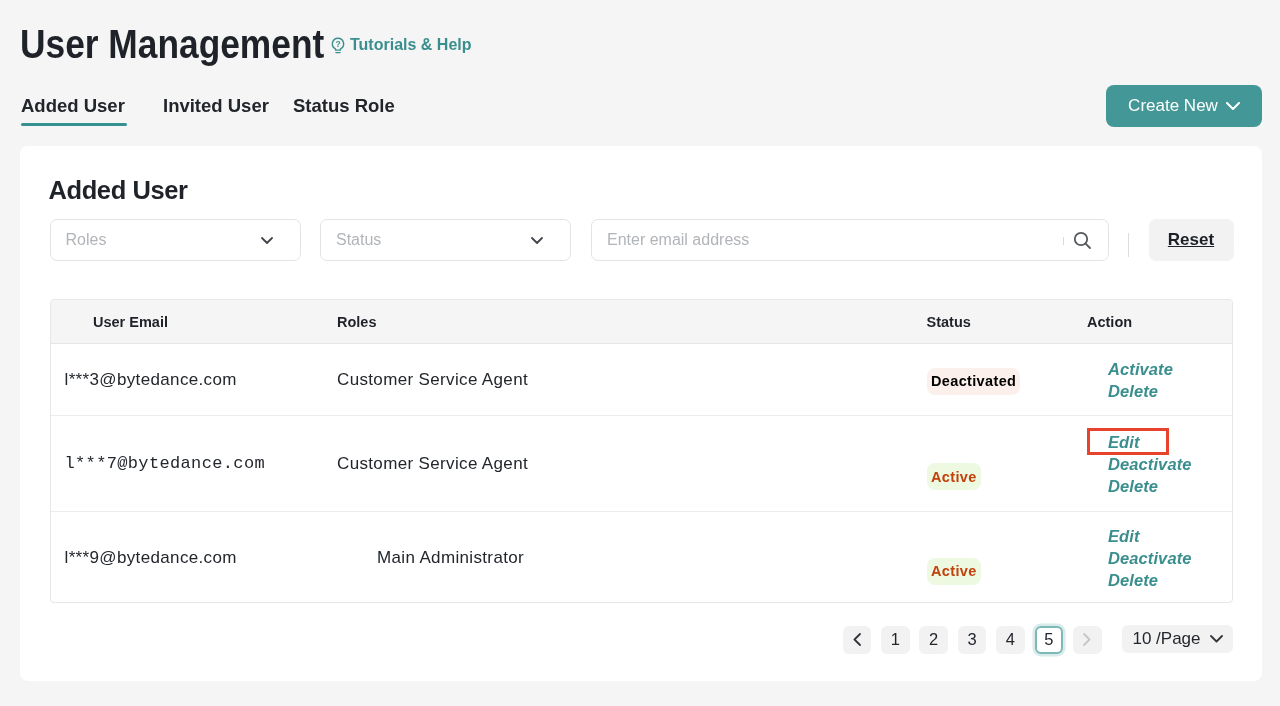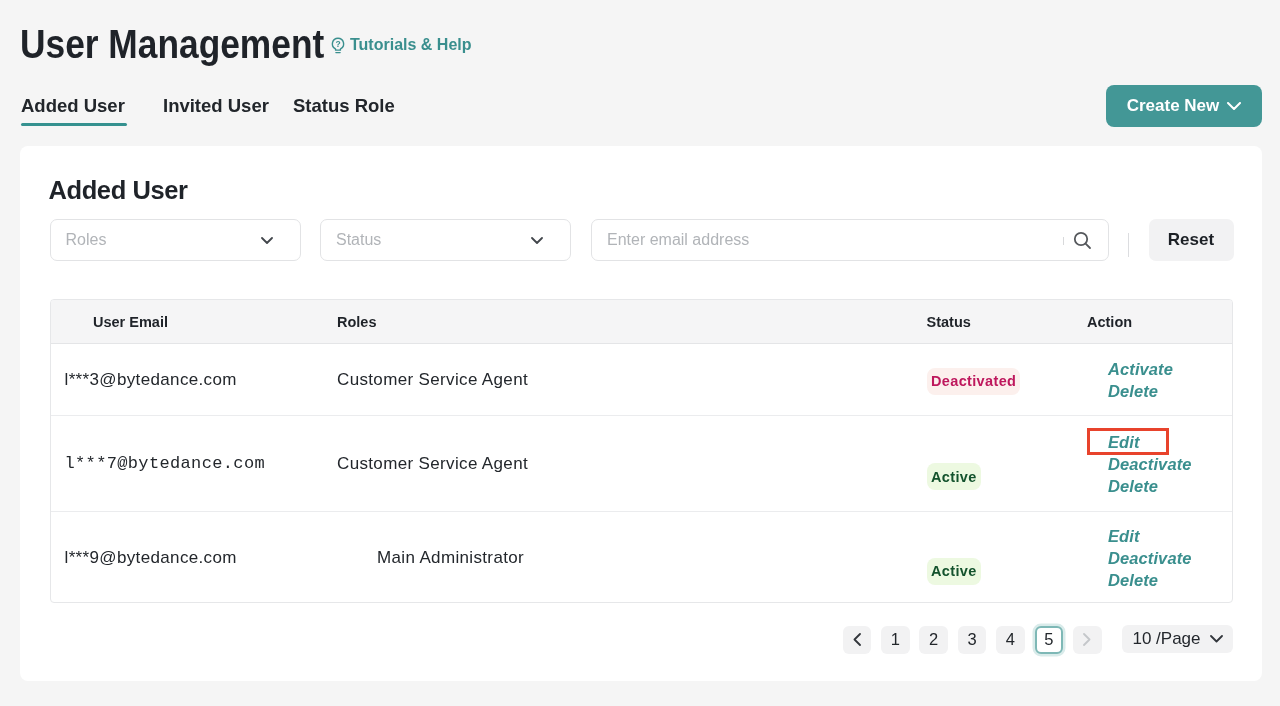--- a/index.html
+++ b/index.html
@@ -3,36 +3,36 @@
 <meta charset="utf-8">
 <style>
   * { margin:0; padding:0; box-sizing:border-box; }
   html,body { width:1280px; height:706px; background:#f5f5f5; font-family:"Liberation Sans", sans-serif; }
   .page { position:relative; width:1280px; height:706px; overflow:hidden; }
   h1 { position:absolute; left:19.5px; top:22px; font-size:40px; font-weight:bold; color:#1f2329; transform:scaleX(0.883); transform-origin:left center; white-space:nowrap; }
   .tut { position:absolute; left:330px; top:35.5px; color:#3a8f8e; font-weight:bold; font-size:16px; display:flex; align-items:center; gap:4px; }
   .tabs { position:absolute; top:95px; left:21px; font-size:18.5px; font-weight:bold; color:#22262b; }
   .tab { position:absolute; white-space:nowrap; }
   .underline { position:absolute; left:21px; top:122.5px; width:106px; height:3.2px; background:#35918f; border-radius:2px; }
-  .create { position:absolute; left:1106px; top:85px; width:156px; height:42px; background:#439796; border-radius:8px; color:#fff; font-size:17px; font-weight:bold; display:flex; align-items:center; justify-content:center; gap:8px; }
+  .create { position:absolute; left:1106px; top:85px; width:156px; height:42px; background:#439796; border-radius:8px; color:#fff; font-size:17px; font-weight:normal; display:flex; align-items:center; justify-content:center; gap:8px; }
   .card { position:absolute; left:20px; top:146px; width:1242px; height:535px; background:#fff; border-radius:8px; }
   .card h2 { position:absolute; left:28.5px; top:30px; font-size:25.5px; letter-spacing:-0.4px; font-weight:bold; color:#1f2329; }
   .sel { position:absolute; top:73px; height:42px; border:1px solid #e2e3e5; border-radius:7px; background:#fff; display:flex; align-items:center; padding:0 15px; color:#b1b4b8; font-size:16px; }
   .sel svg { position:absolute; right:27px; }
-  .reset { position:absolute; left:1128.5px; top:73px; width:85px; height:42px; background:#f2f2f3; border-radius:7px; display:flex; align-items:center; justify-content:center; font-size:17px; font-weight:bold; color:#1d2126; }
+  .reset { position:absolute; left:1128.5px; top:73px; width:85px; height:42px; background:#f2f2f3; border-radius:7px; display:flex; align-items:center; justify-content:center; font-size:17px; font-weight:bold; color:#1d2126;text-decoration:underline; }
   .vdiv { position:absolute; left:1108px; top:87px; width:1px; height:24px; background:#dcdde0; }
   
   .tbl { position:absolute; left:29.5px; top:153px; width:1183.5px; height:304px; border:1px solid #e6e7e9; border-radius:4px; background:#fff; }
   .thead { position:absolute; left:0; top:0; width:100%; height:44px; background:#f5f5f6; border-bottom:1px solid #e4e5e7; border-radius:3px 3px 0 0; }
   .th { position:absolute; top:0; height:44px; display:flex; align-items:center; font-size:14.5px; font-weight:bold; color:#1f2329; }
   .row { position:absolute; left:0; width:100%; border-bottom:1px solid #ebecee; }
   .cell { position:absolute; top:0; height:100%; display:flex; align-items:center; font-size:17px; letter-spacing:0.35px; color:#23272c; }
   .chip { display:inline-block; position:relative; top:1.5px; padding:5.5px 4px; border-radius:8px; font-size:14.5px; font-weight:bold; }
-  .chip.red { background:#fcf0ed; color:#be185d; }
-  .chip.green { background:#edf9e1; color:#14532d;margin-top:23px; }
+  .chip.red { background:#fcf0ed; color:#000000; }
+  .chip.green { background:#edf9e1; color:#c2410c;margin-top:23px; }
   .links { line-height:22px; font-size:16.5px; letter-spacing:0.1px; font-weight:bold; color:#3a8f8e;font-style:italic; }
   .redbox { position:absolute; border:3px solid #e8432c; }
   
   .pg { position:absolute; top:625.5px; height:28px; width:28.5px; background:#f2f2f3; border-radius:6px; display:flex; align-items:center; justify-content:center; font-size:16.5px; color:#23272c; }
   .pg.cur { background:#fff; border:2px solid #7eb8b6; box-shadow:0 0 0 2.5px #d9ebea; }
   .psize { position:absolute; left:1122px; top:624.5px; width:111px; height:28px; background:#f2f2f3; border-radius:6px; display:flex; align-items:center; justify-content:center; gap:9px; font-size:17px; color:#23272c; }
 </style>
 </head>
 <body>
 <div class="page">

